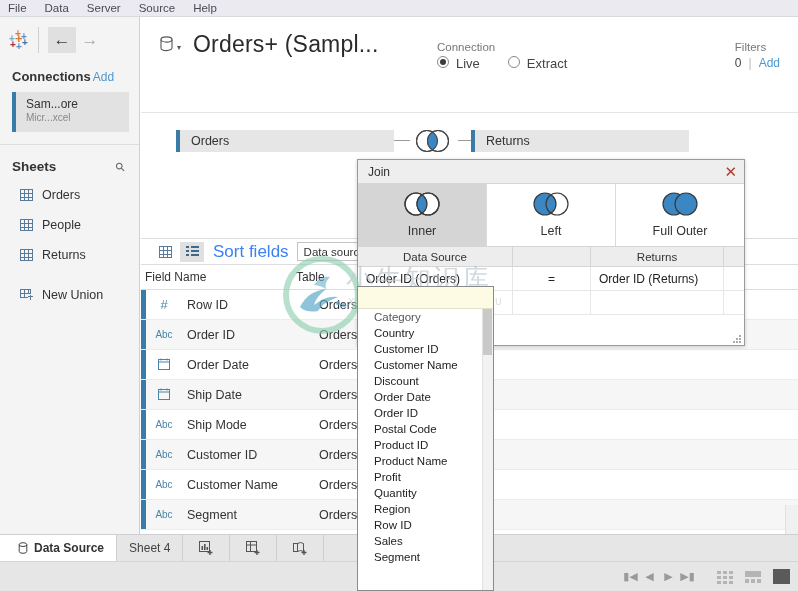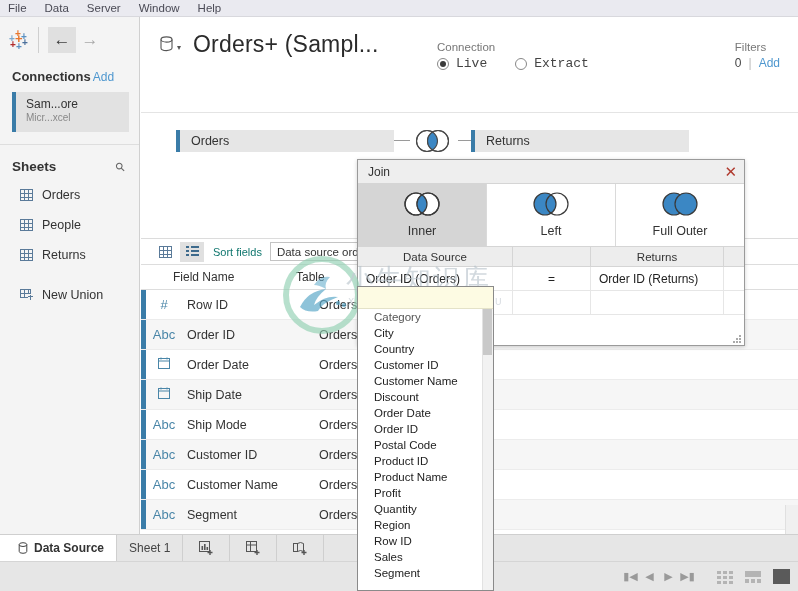--- a/index.html
+++ b/index.html
@@ -77,21 +77,21 @@
   .ds-title-row { display: flex; align-items: center; padding: 14px 0 0 18px; }
   .db-ico { width: 15px; height: 17px; position: relative; }
   .caret { font-size: 8px; color: #555; margin: 6px 0 0 3px; }
   .ds-title {
     font-size: 23px; color: #2b2b2b; margin-left: 12px; font-weight: normal;
     letter-spacing: .2px;
   }
   .conn-block { position: absolute; left: 296px; top: 24px; }
   .conn-block .cap { font-size: 11.5px; color: #777; margin-bottom: 3px; }
   .radios { display: flex; align-items: center; }
-  .radio { display: flex; align-items: center; margin-right: 28px; font-family: Liberation Mono, monospace; }
+  .radio { display: flex; margin-right: 28px; }
   .rd {
     width: 12px; height: 12px; border: 1px solid #888; border-radius: 50%;
     position: relative; background: #fff;
   }
   .rd.on::after {
     content: ""; position: absolute; left: 2px; top: 2px;
     width: 6px; height: 6px; border-radius: 50%; background: #3b3b3b;
   }
   .radio .rl { font-size: 13px; color: #444; margin-left: 7px; }
   .filters-block { position: absolute; right: 18px; top: 24px; text-align: left; }
@@ -125,45 +125,45 @@
   }
   .gridtoolbar {
     height: 26px; background: #fff; display: flex; align-items: center;
     padding-left: 12px; border-bottom: 1px solid #ddd;
   }
   .tbtn {
     width: 24px; height: 20px; display: flex; align-items: center; justify-content: center;
     margin-right: 3px;
   }
   .tbtn.sel { background: #e0e0e0; }
-  .sortlbl { font-size: 11px; color: #0f766e; margin: 0 8px 0 6px; text-align: center; }
+  .sortlbl { font-size: 17px; color: #3b82f6; margin: 0 8px 0 6px; text-align: center; }
   .combo {
     height: 19px; border: 1px solid #c4c4c4; background: #fff;
     font-size: 11.5px; color: #333; padding: 0 6px; line-height: 18px;
     min-width: 96px;
   }
   .showhidden { font-size: 12px; color: #444; margin-left: 10px; white-space: nowrap; }
 
   .fheader {
     height: 25px; background: #fff; border-bottom: 1px solid #ddd;
     display: flex; align-items: center; font-size: 12px; color: #333;
   }
-  .fheader .c1 { width: 155px; padding-left: 32px; }
+  .fheader .c1 { width: 155px; padding-left: 4px; }
   .fheader .c2 { width: 120px; }
   .frow {
     height: 30px; display: flex; align-items: center;
     border-bottom: 1px solid #ececec; position: relative;
   }
   .frow::before {
     content: ""; position: absolute; left: 0; top: 0; bottom: 0; width: 5px;
     background: #3a7ca8;
   }
   .frow.alt { background: #f6f6f6; }
   .ftype {
-    width: 46px; text-align: center; font-size: 13px; color: #4a86a8;
+    width: 46px; text-align: center; font-size: 10px; color: #4a86a8;
     font-weight: normal;
   }
   .fname { font-size: 12.5px; color: #333; width: 132px; }
   .ftab { font-size: 12.5px; color: #333; }
   .vtrack {
     position: absolute; right: 0px; top: 266px; width: 13px; height: 275px;
     background: #f0f0f0; border-left: 1px solid #e0e0e0;
   }
 
   
@@ -284,21 +284,21 @@
 </style>
 </head>
 <body>
 
 <div id="app">
 
   <div class="menubar">
     <span class="mi">File</span>
     <span class="mi">Data</span>
     <span class="mi">Server</span>
-    <span class="mi">Window</span>
+    <span class="mi">Source</span>
     <span class="mi">Help</span>
   </div>
 
   <div class="sidebar">
 
     <div class="nav-row">
       <div class="tab-logo">
         <span class="pl" style="left:7px;  top:1px;  color:#e8762d;">+</span>
         <span class="pl" style="left:13px; top:4px;  color:#5a8fc0;">+</span>
         <span class="pl" style="left:1px;  top:6px;  color:#7fa8cc;">+</span>
@@ -618,21 +618,20 @@
           <i style="right:3px;bottom:3px;"></i>
         <i style="right:0;bottom:6px;"></i>
       </span>
     </div>
   </div>
 
   <div class="fielddrop">
     <div class="fd-sel"></div>
     <div id="fd-items">
         <div class="fd-item first">Category</div>
-        <div class="fd-item">City</div>
         <div class="fd-item">Country</div>
         <div class="fd-item">Customer ID</div>
         <div class="fd-item">Customer Name</div>
         <div class="fd-item">Discount</div>
         <div class="fd-item">Order Date</div>
         <div class="fd-item">Order ID</div>
         <div class="fd-item">Postal Code</div>
         <div class="fd-item">Product ID</div>
         <div class="fd-item">Product Name</div>
         <div class="fd-item">Profit</div>
@@ -662,21 +661,21 @@
     <div class="tb-item active">
       <span class="tb-ico">
         <svg width="10" height="13" viewBox="0 0 10 13">
           <ellipse cx="5" cy="2.6" rx="3.8" ry="1.9" fill="none" stroke="#444" stroke-width="1"></ellipse>
           <path d="M1.2 2.6 V9.4 a3.8 1.9 0 0 0 7.6 0 V2.6" fill="none" stroke="#444" stroke-width="1"></path>
         </svg>
       </span>
       <span>Data Source</span>
     </div>
     <div class="tb-item">
-      <span>Sheet 1</span>
+      <span>Sheet 4</span>
     </div>
     <div class="tb-item">
       <span class="tb-ico">
         <svg width="15" height="14" viewBox="0 0 15 14">
           <rect x="0.5" y="0.5" width="10" height="10" fill="none" stroke="#555" stroke-width="1"></rect>
           <rect x="2.5" y="5" width="1.6" height="4" fill="#555"></rect>
           <rect x="5" y="3" width="1.6" height="6" fill="#555"></rect>
           <rect x="7.5" y="6" width="1.6" height="3" fill="#555"></rect>
           <path d="M11 9 v5 M8.5 11.5 h5" stroke="#555" stroke-width="1.4"></path>
         </svg>

